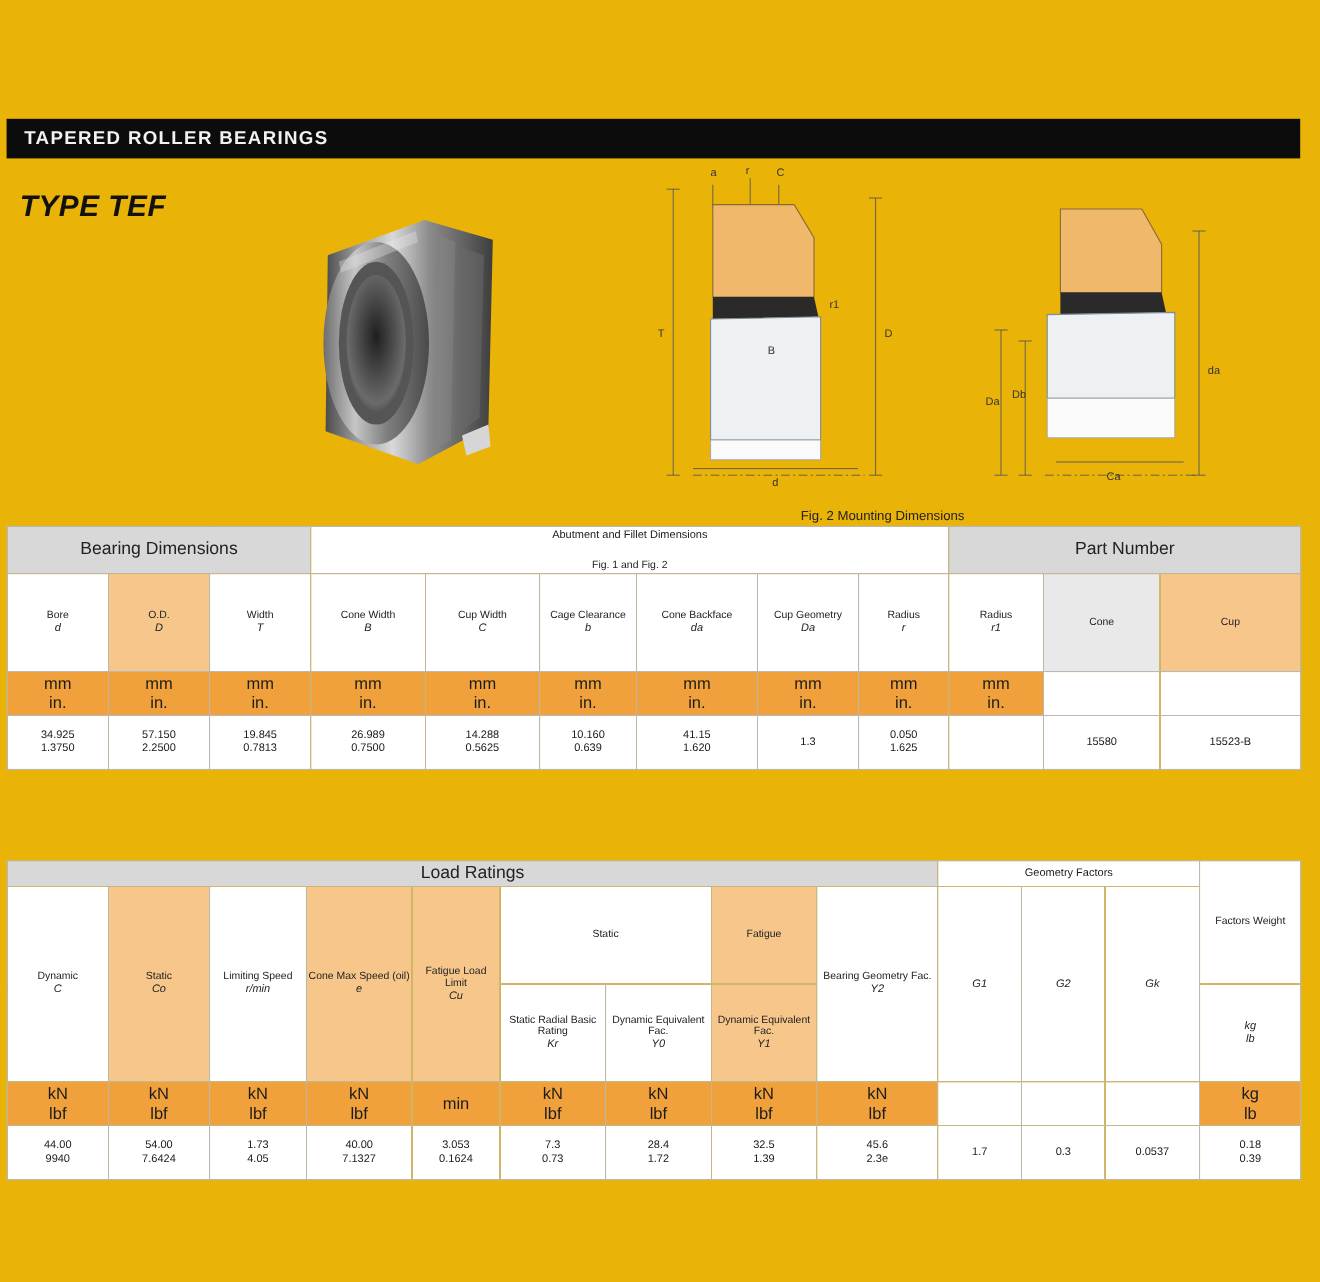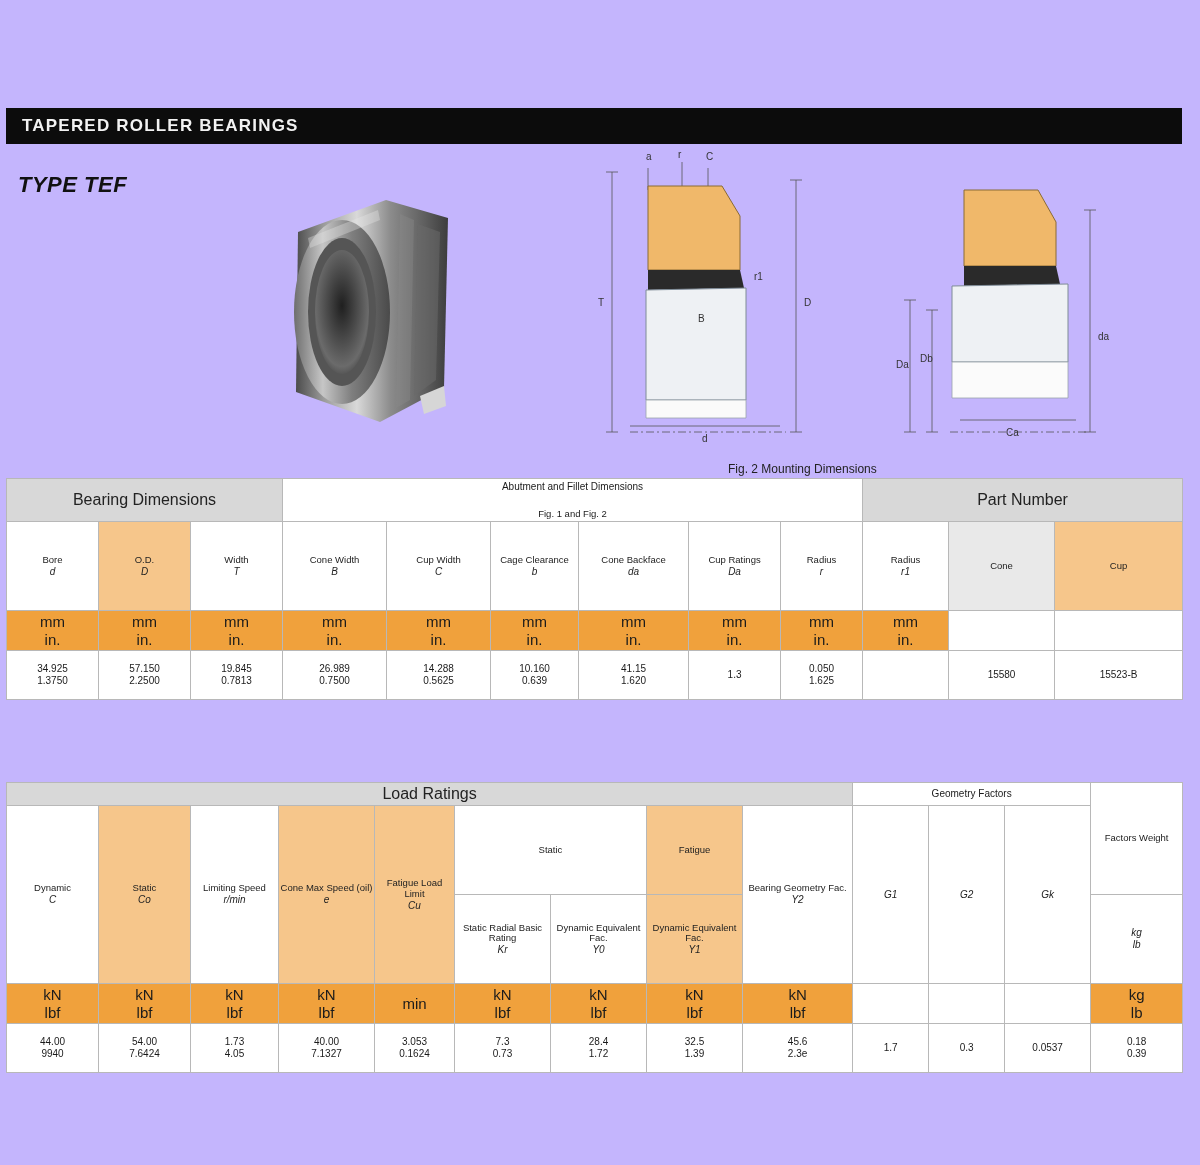--- a/index.html
+++ b/index.html
@@ -19,21 +19,21 @@
     height: 1165px;
     background: #ffffff;
   }
   
   .sheet {
     position: absolute;
     left: 0;
     top: 0;
     right: 0;
     bottom: 0;
-    background: #c4b5fd;
+    background: #eab308;
     text-decoration: underline;
   }
 
   
   .header-bar {
     position: absolute;
     left: 6px;
     top: 108px;
     width: 1176px;
     height: 36px;
@@ -50,21 +50,21 @@
     letter-spacing: 1.2px;
     color: #f2f2f2;
     filter: blur(0.6px);
   }
 
   
   .type-label {
     position: absolute;
     left: 18px;
     top: 172px;
-    font-size: 22px;
+    font-size: 27px;
     font-weight: bold;
     font-style: italic;
     color: #111;
     letter-spacing: 0.5px;
     filter: blur(0.4px);
   }
 
   
   .photo {
     position: absolute;
@@ -344,21 +344,21 @@
         </td>
         <td class="hdr">
           <span>Cage Clearance</span><br>
           <span class="sym">b</span>
         </td>
         <td class="hdr">
           <span>Cone Backface</span><br>
           <span class="sym">da</span>
         </td>
         <td class="hdr">
-          <span>Cup Ratings</span><br>
+          <span>Cup Geometry</span><br>
           <span class="sym">Da</span>
         </td>
         <td class="hdr">
           <span>Radius</span><br>
           <span class="sym">r</span>
         </td>
         <td class="hdr">
           <span>Radius</span><br>
           <span class="sym">r1</span>
         </td>

